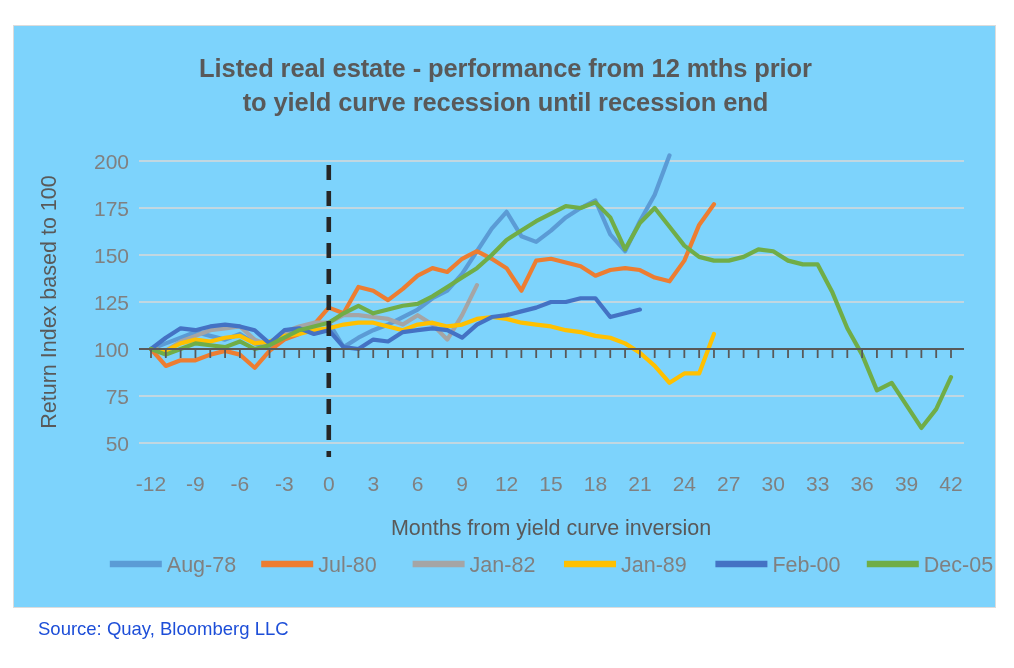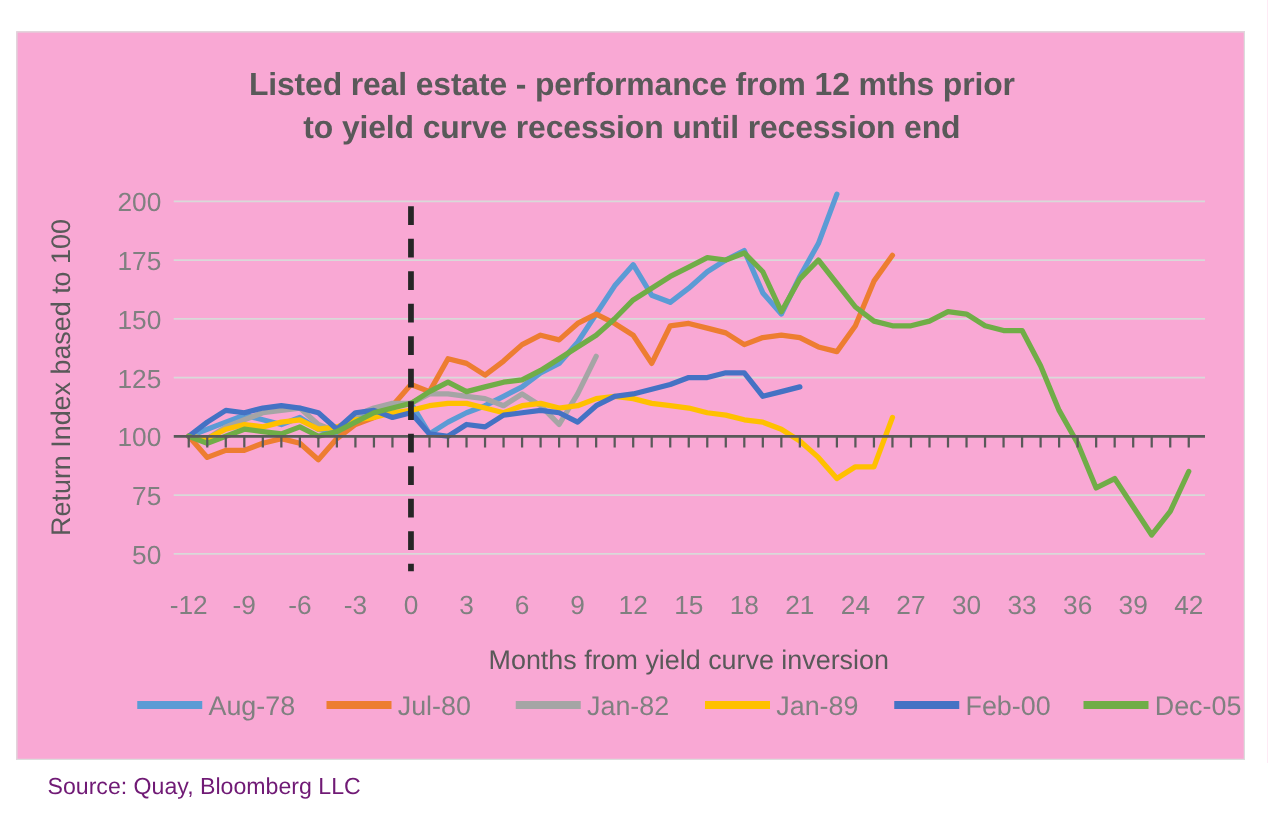--- a/index.html
+++ b/index.html
@@ -21,21 +21,21 @@
     height: 668px;
   }
   .chart-frame {
     position: absolute;
     left: 13px;
     top: 25px;
     width: 983px;
     height: 583px;
     border: 1px solid #dcdcdc;
     box-sizing: border-box;
-    background: #f9a8d4;
+    background: #7dd3fc;
   }
   .chart-title {
     position: absolute;
     left: 0;
     top: 26px;
     width: 983px;
     text-align: center;
     font-size: 25.5px;
     font-weight: bold;
     color: #595959;
@@ -63,21 +63,21 @@
   .legend-label {
     font-family: "Liberation Sans", sans-serif;
     fill: #808080;
     font-size: 21.5px;
   }
   .source-note {
     position: absolute;
     left: 38px;
     top: 618px;
     font-size: 18.5px;
-    color: #701a75;
+    color: #1d4ed8;
     font-family: "Liberation Sans", sans-serif;
     white-space: nowrap;
   }
   .series-line {
     fill: none;
     stroke-width: 4.2;
     stroke-linejoin: round;
     stroke-linecap: round;
   }
   .gridline {

